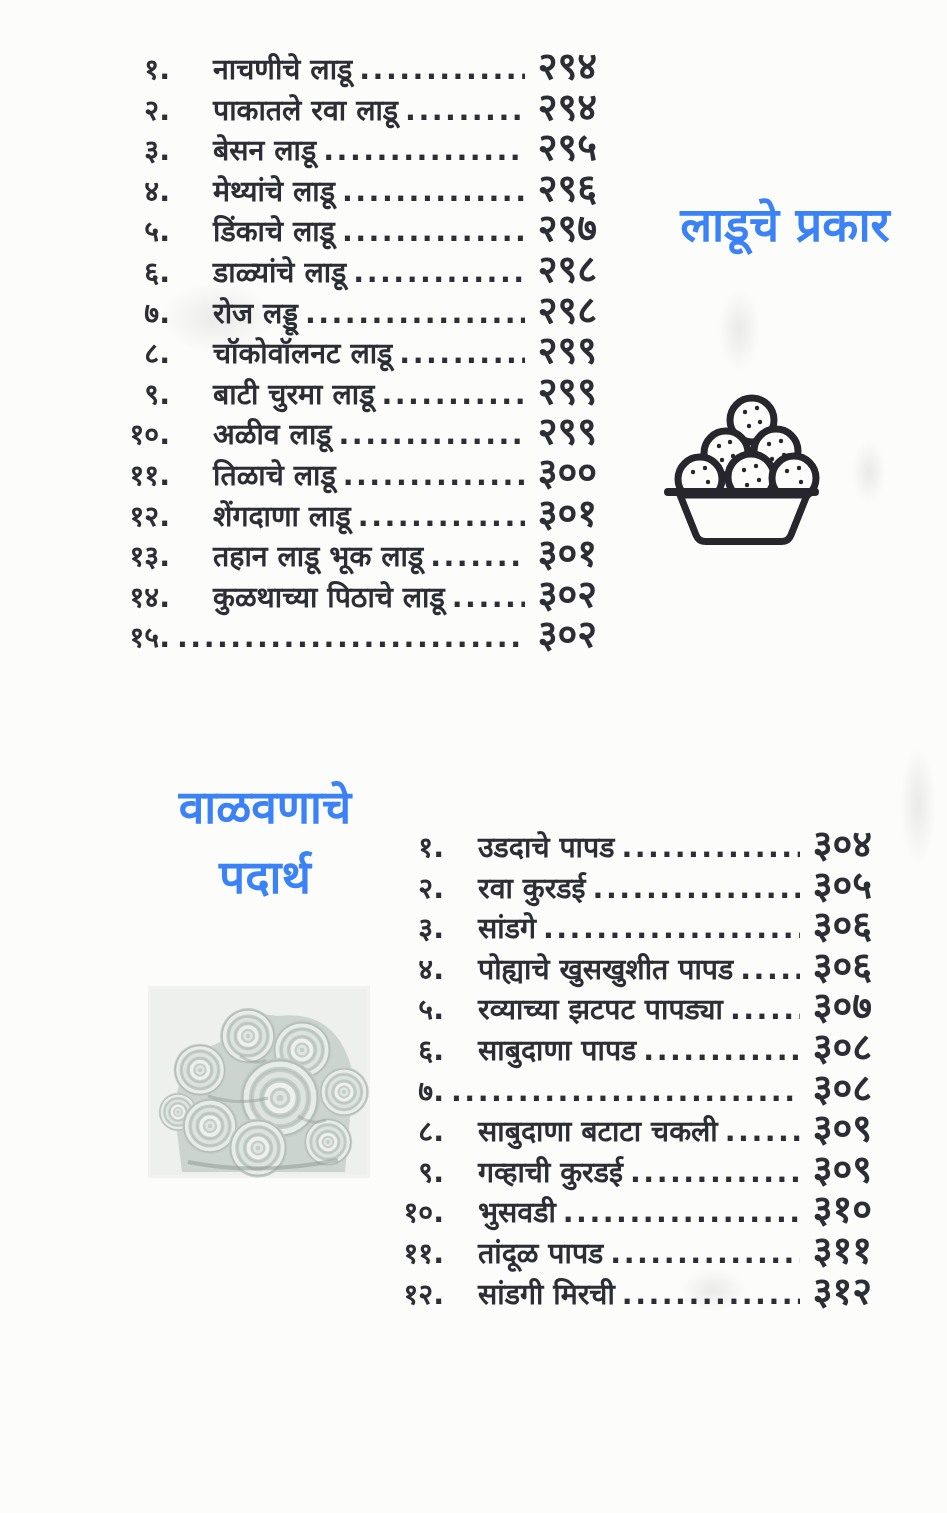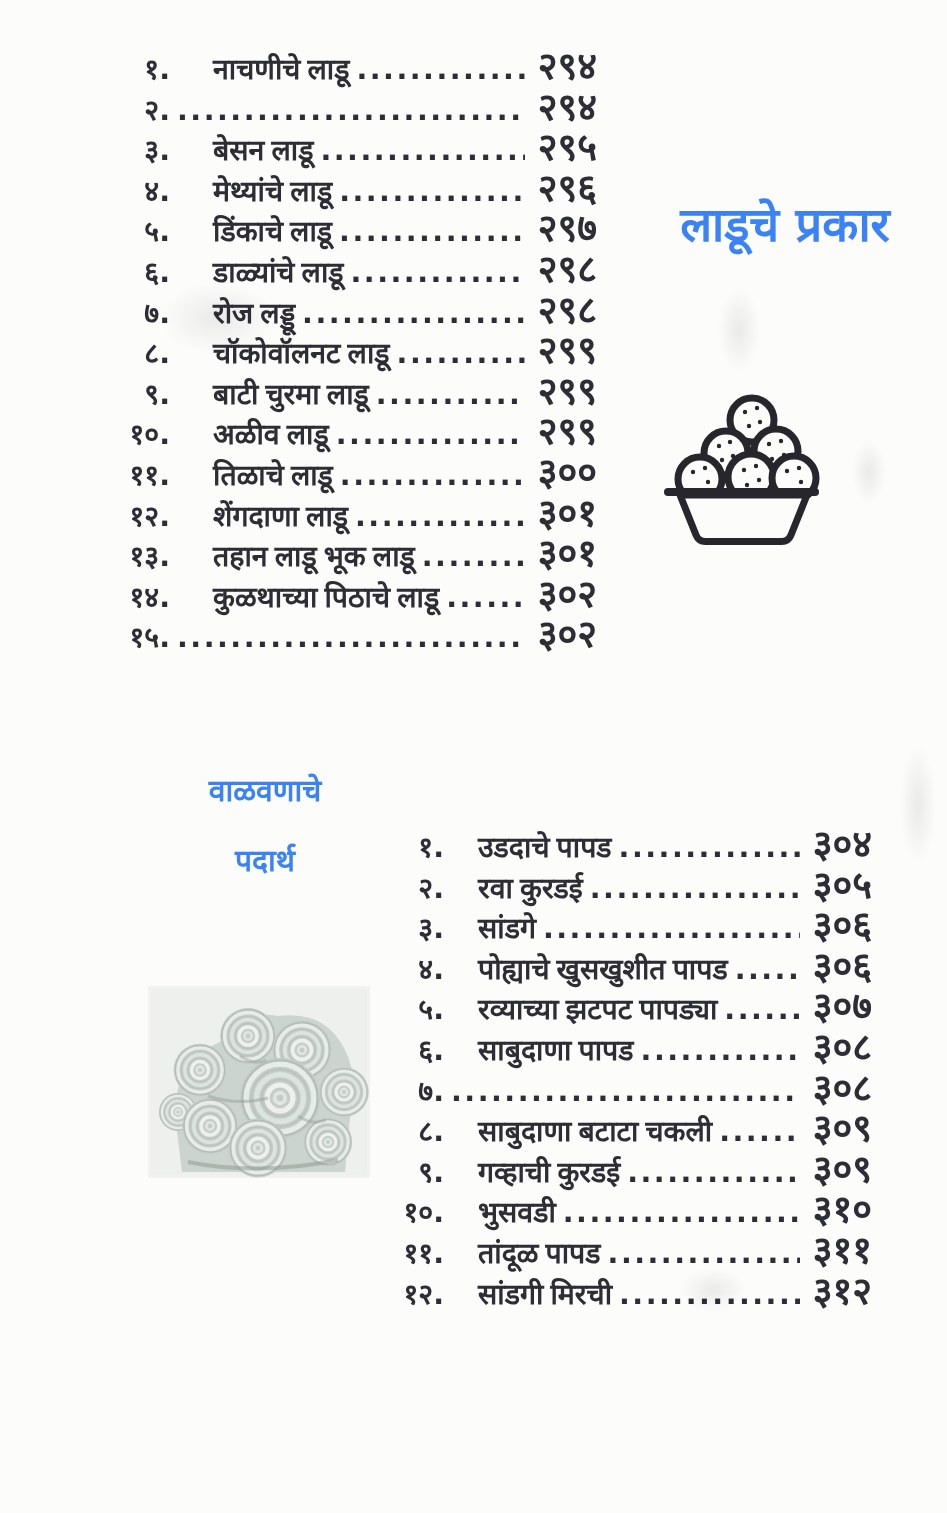--- a/index.html
+++ b/index.html
@@ -15,30 +15,30 @@
 
   
   .toc{position:absolute;display:flex;flex-direction:column;}
   #list1{left:118px;top:46px;width:479px;}
   #list2{left:392px;top:824px;width:480px;}
   .toc-row{display:flex;align-items:baseline;height:40.6px;
     font-size:28.5px;font-weight:600;white-space:nowrap;line-height:40.6px;}
   .toc-row .num{flex:none;width:52px;text-align:right;}
   #list1 .toc-row .title{margin-left:43px;}
   #list2 .toc-row .title{margin-left:34px;}
-  .toc-row .title{flex:none;font-family:Liberation Serif, serif;}
+  .toc-row .title{flex:none;}
   .toc-row .dots{flex:1;min-width:0;overflow:hidden;margin:0 8px 0 7px;
     letter-spacing:2.5px;font-weight:700;}
   .toc-row .dots::after{content:"..............................................................";}
   .toc-row .pg{flex:none;width:64px;text-align:right;font-size:38px;font-weight:600;}
 
   
   .big-heading{position:absolute;text-align:center;font-weight:700;color:#3b82f6;}
   #heading1{left:645px;top:194px;width:280px;font-size:47px;line-height:62px;}
-  #heading2{left:140px;top:756px;width:250px;font-size:30px;line-height:70px;}
+  #heading2{left:140px;top:772px;width:250px;font-size:46px;line-height:70px;}
 
   
   #bowl-icon{position:absolute;left:660px;top:386px;width:162px;height:160px;}
   #kurdai-photo{position:absolute;left:148px;top:986px;width:222px;height:192px;}
   #bowl-icon svg,#kurdai-photo svg{display:block;width:100%;height:100%;}
 </style>
 </head>
 <body>
 
 <div class="page">
@@ -55,20 +55,21 @@
 
       <div class="toc-row">
         <span class="num">१.</span>
         <span class="title">नाचणीचे लाडू</span>
         <span class="dots"></span>
         <span class="pg">२९४</span>
       </div>
 
       <div class="toc-row">
         <span class="num">२.</span>
+        <span class="title">पाकातले रवा लाडू</span>
         <span class="dots"></span>
         <span class="pg">२९४</span>
       </div>
 
       <div class="toc-row">
         <span class="num">३.</span>
         <span class="title">बेसन लाडू</span>
         <span class="dots"></span>
         <span class="pg">२९५</span>
       </div>

